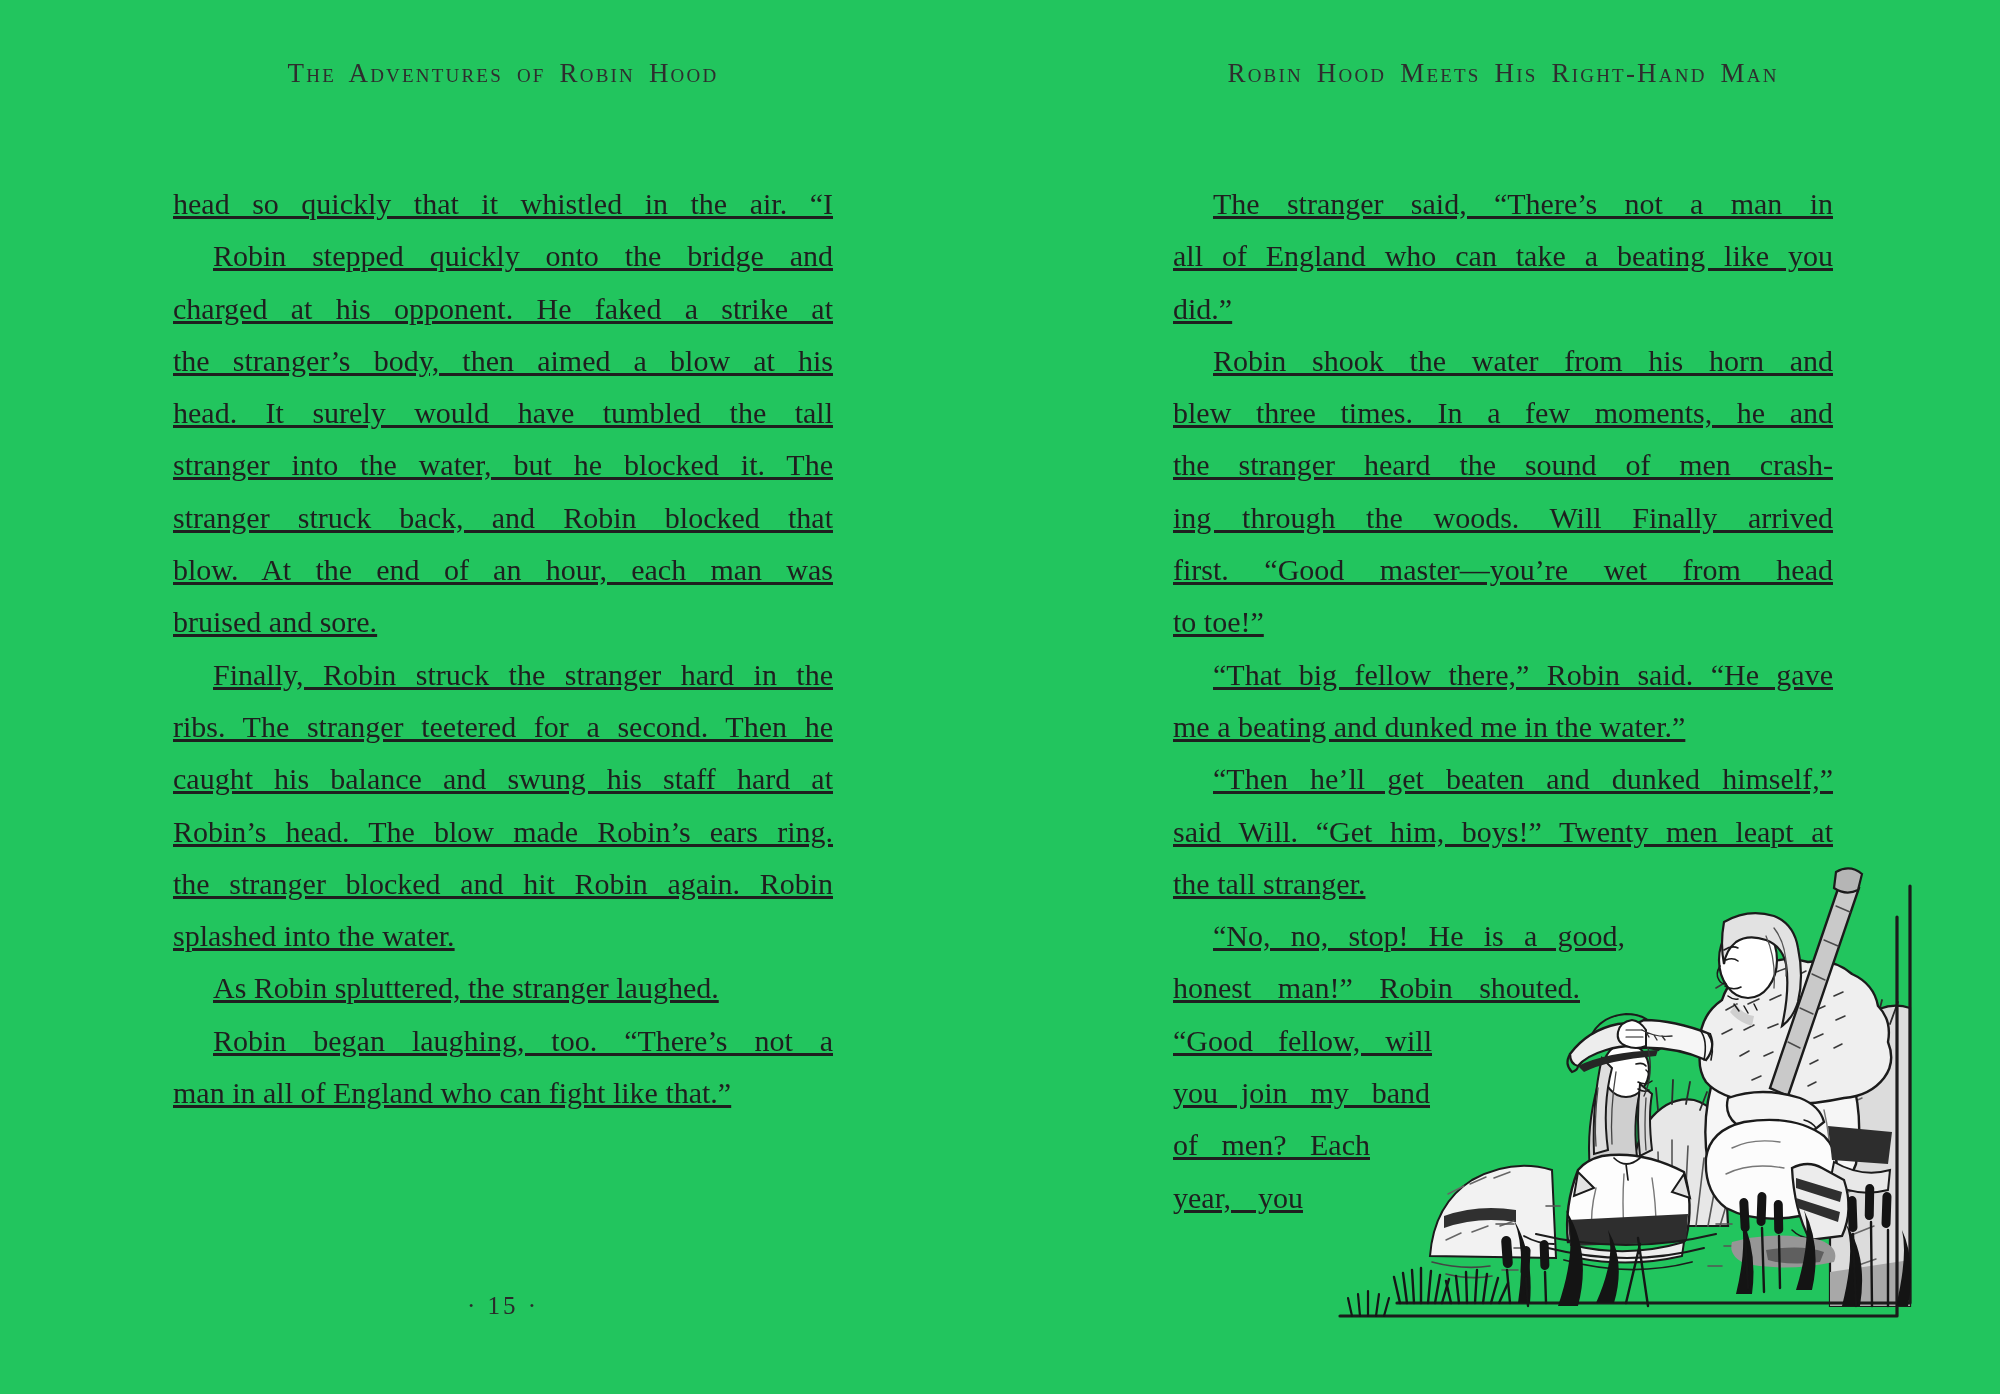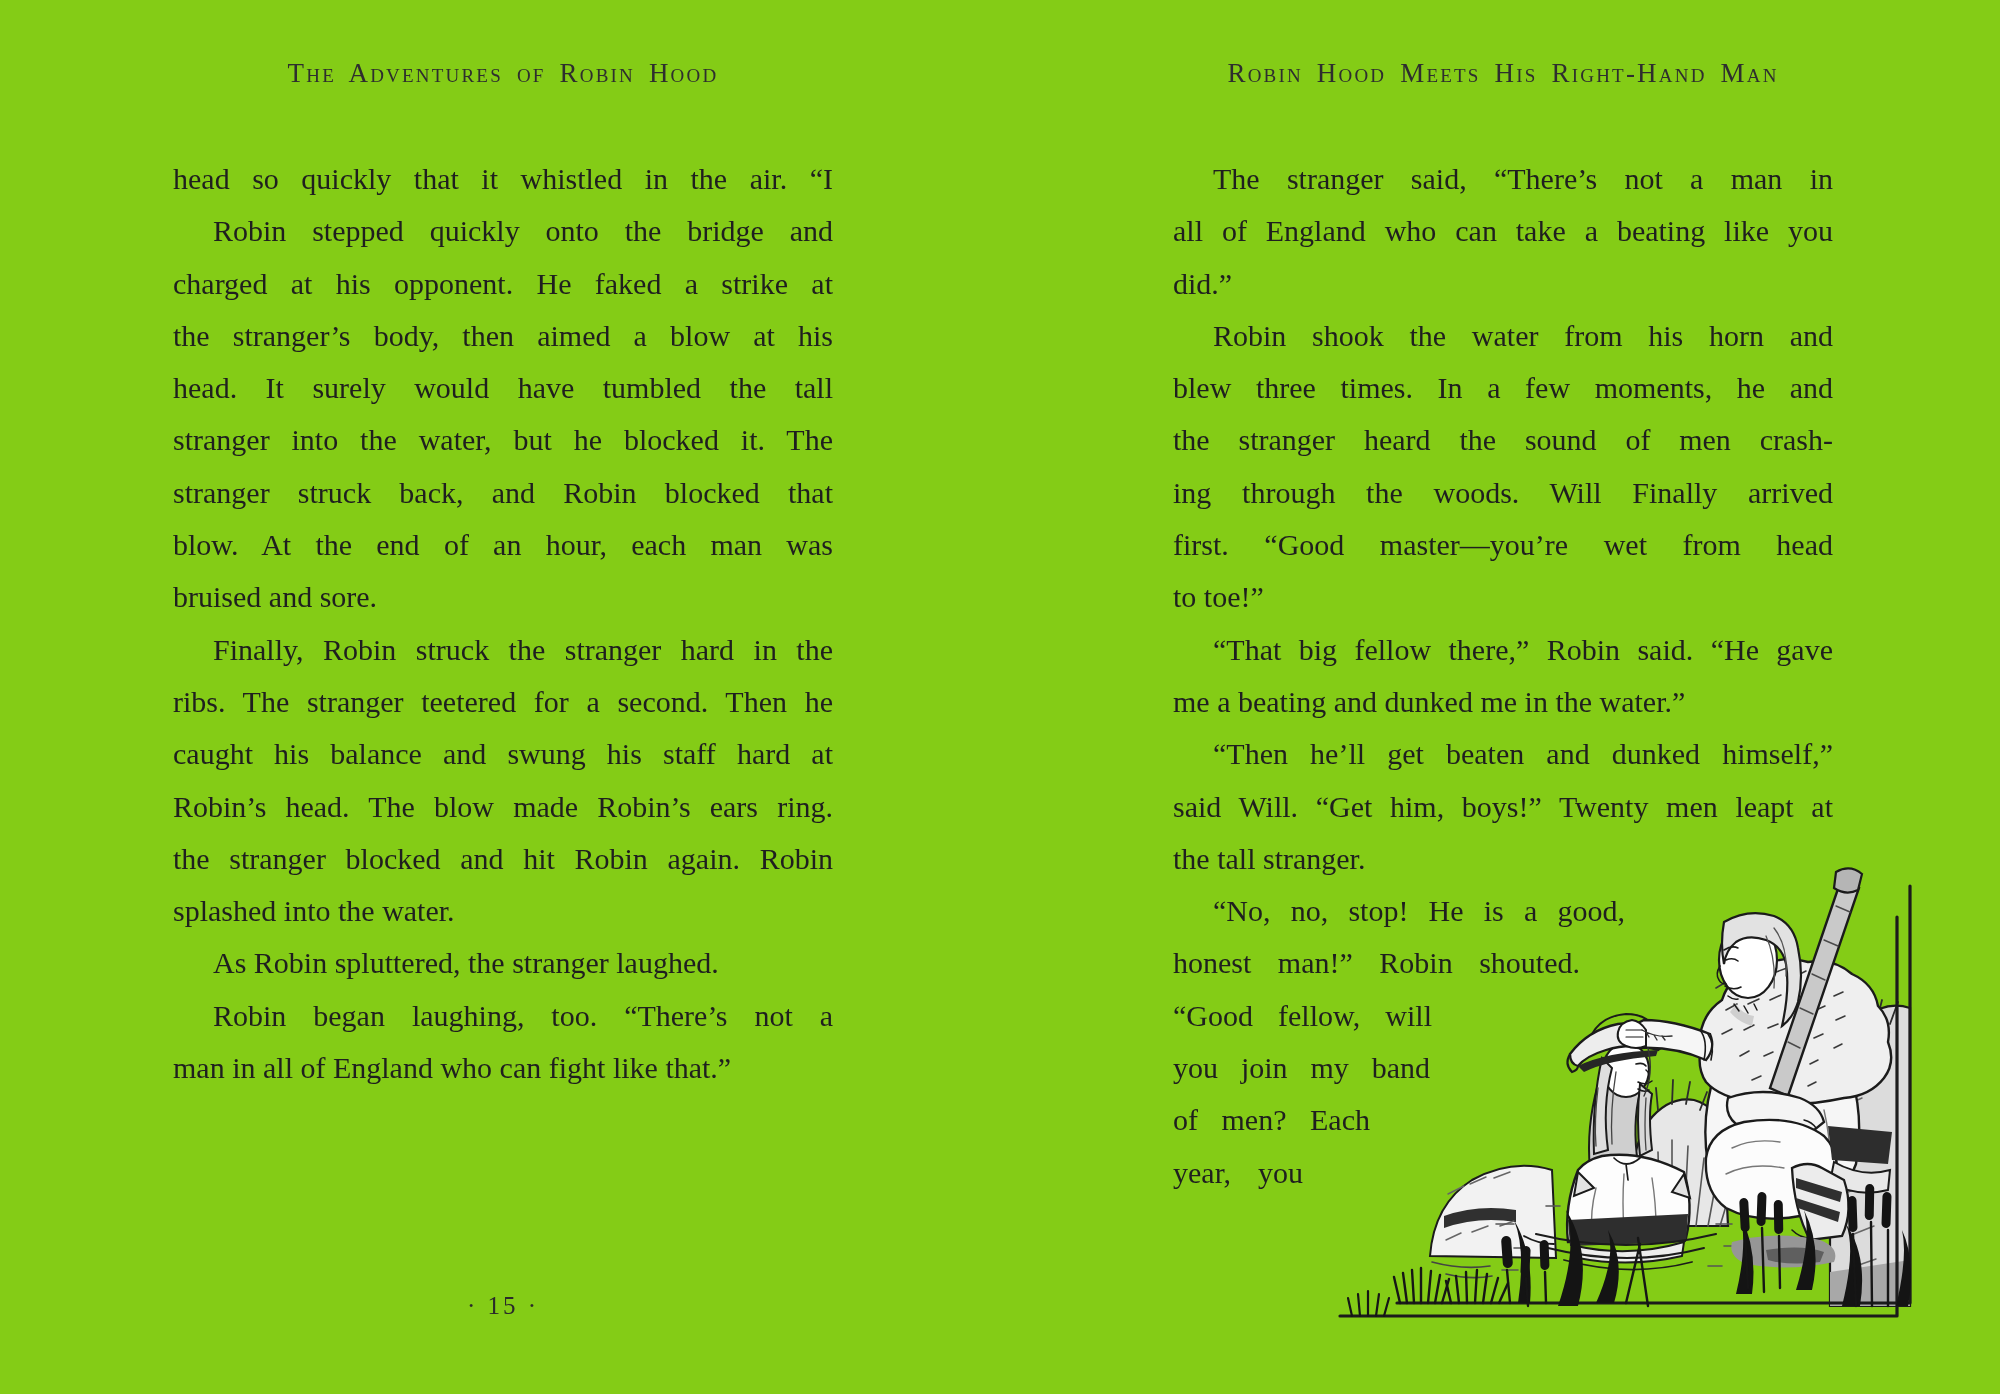--- a/index.html
+++ b/index.html
@@ -1,27 +1,27 @@
 <!DOCTYPE html>
 <html><head>
 <meta charset="utf-8">
 <style>
   html,body{margin:0;padding:0;background:#ffffff;}
   .spread{
-    position:relative;width:2000px;height:1394px;background:#84cc16;overflow:hidden;
+    position:relative;width:2000px;height:1394px;background:#22c55e;overflow:hidden;
     font-family:"Liberation Serif","DejaVu Serif",serif;color:#1f1f1f;
   }
   .running-head{
     position:absolute;top:56px;width:660px;height:34px;line-height:34px;
     text-align:center;font-variant:small-caps;font-size:27px;letter-spacing:2.2px;
     word-spacing:5px;color:#2e2e2e;
   }
   .running-head.left{left:173px;}
   .running-head.right{left:1173px;}
-  .text-block{position:absolute;top:153px;width:660px;}
+  .text-block{position:absolute;top:178px;width:660px;text-decoration:underline;}
   .text-block.left{left:173px;}
   .text-block.right{left:1173px;}
   .line{
     display:block;font-size:30px;line-height:52.3px;height:52.3px;
     white-space:nowrap;overflow:visible;color:#1f1f1f;
   }
   .j{text-align:justify;text-align-last:justify;}
   .i{text-indent:40px;}
   .w452{width:452px;} .w407{width:407px;} .w259{width:259px;}
   .w257{width:257px;} .w197{width:197px;} .w130{width:130px;}

